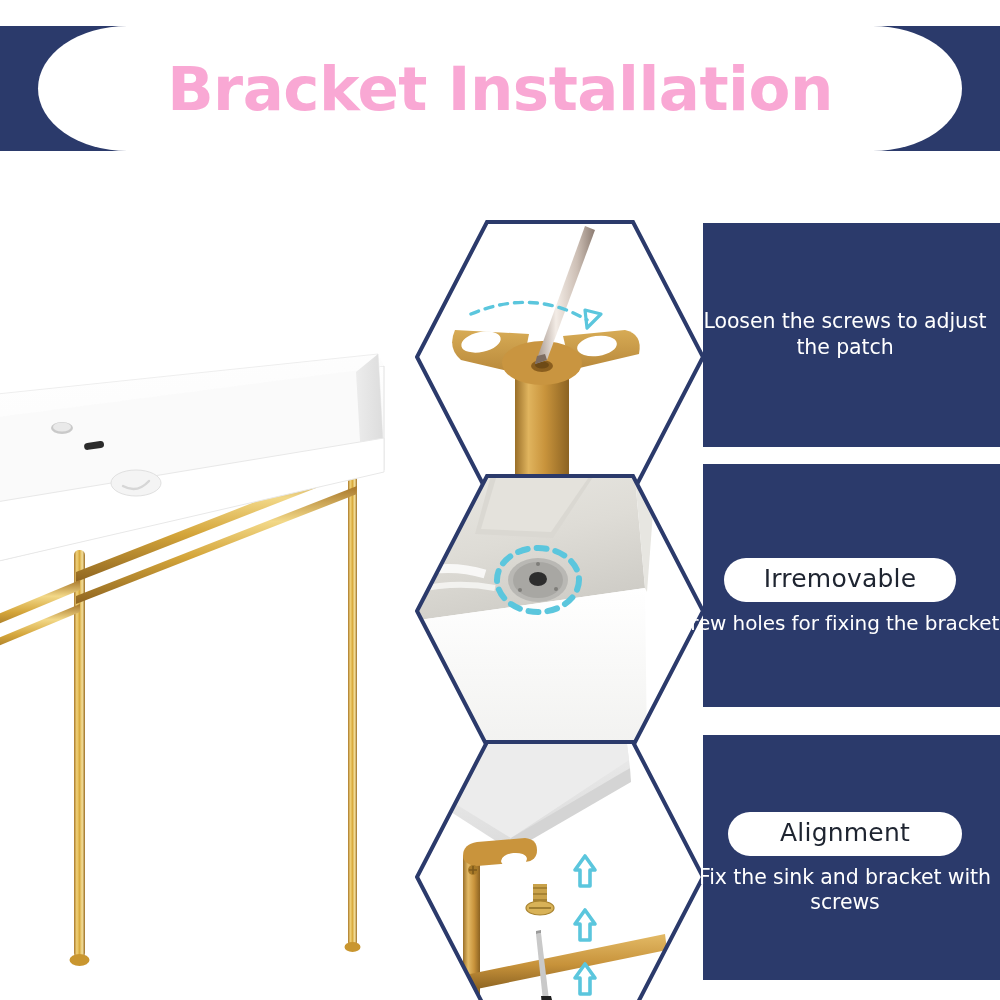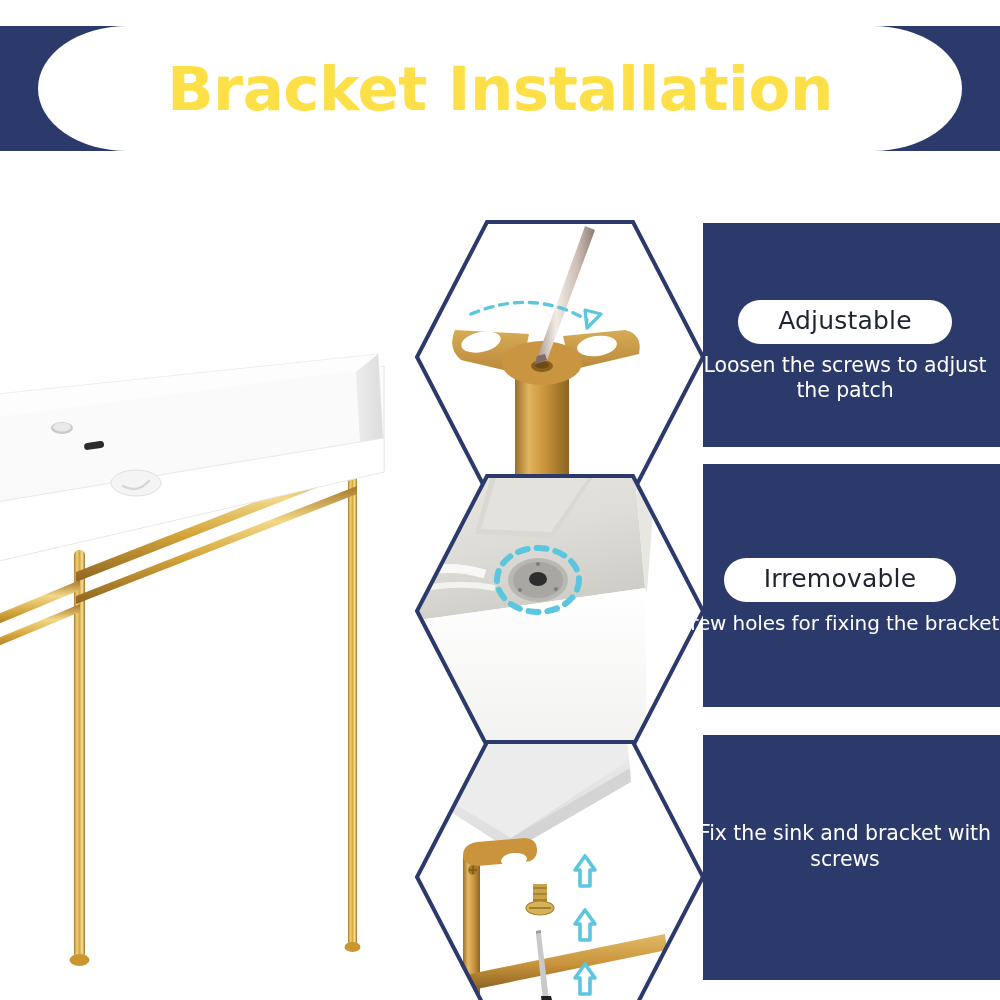--- a/index.html
+++ b/index.html
@@ -27,21 +27,21 @@
     background: #ffffff;
     border-radius: 90px / 63px;
   }
   #header-title {
     position: absolute;
     left: 0; top: 0;
     width: 1000px; height: 125px;
     display: flex; align-items: center; justify-content: center;
     font-size: 61px;
     font-weight: bold;
-    color: #fde047;
+    color: #f9a8d4;
     letter-spacing: -0.5px;
     font-family: "DejaVu Sans", sans-serif;
     white-space: nowrap;
   }
 
   
   #product-figure {
     position: absolute;
     left: -20px; top: 250px;
     width: 460px; height: 720px;
@@ -367,30 +367,30 @@
         <path d="M160 186 l10 -14 l10 14 l-5 0 l0 16 l-10 0 l0 -16 z"></path>
         <path d="M160 240 l10 -14 l10 14 l-5 0 l0 16 l-10 0 l0 -16 z"></path>
       </g>
     </g>
 
     <polygon points="72,4 218,4 288,139 218,274 72,274 2,139" fill="none" stroke="#2b3a6b" stroke-width="4"></polygon>
   </svg>
 </div>
 
 <div class="info-text" id="text-1">
-  <div class="pill-label">Adjustable</div>
   <div class="caption caption-narrow">
     <div>Loosen the screws to adjust</div>
     <div>the patch</div>
   </div>
 </div>
 
 <div class="info-text" id="text-2">
   <div class="pill-label">Irremovable</div>
   <div class="caption">Screw holes for fixing the bracket</div>
 </div>
 
 <div class="info-text" id="text-3">
+  <div class="pill-label pill-wide">Alignment</div>
   <div class="caption caption-narrow">
     <div>Fix the sink and bracket with</div>
     <div>screws</div>
   </div>
 </div>
 
 </body></html>

